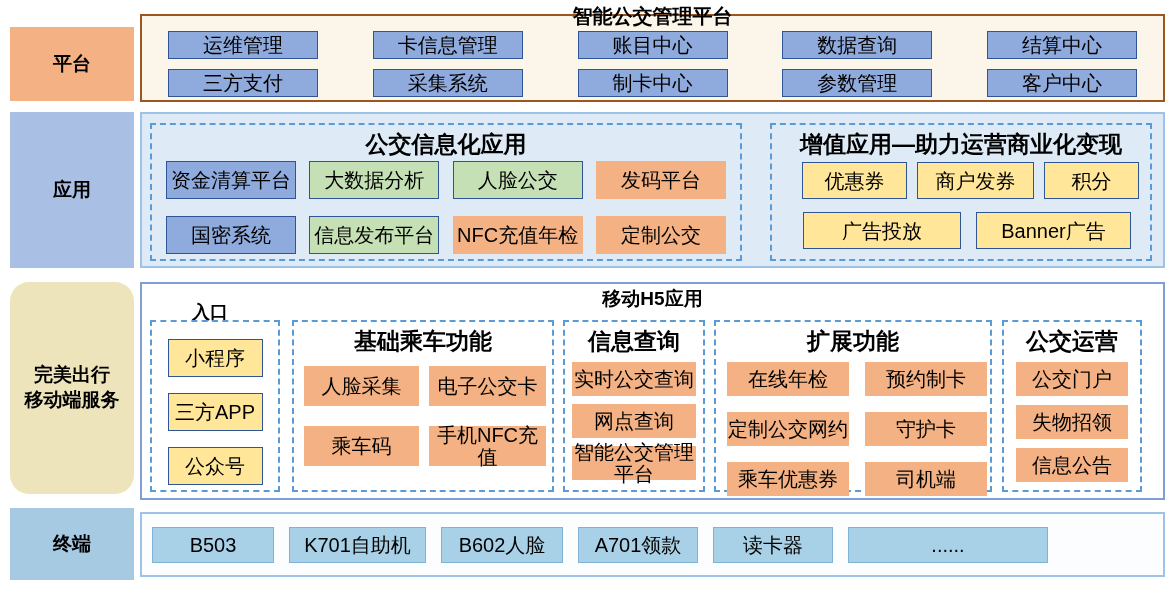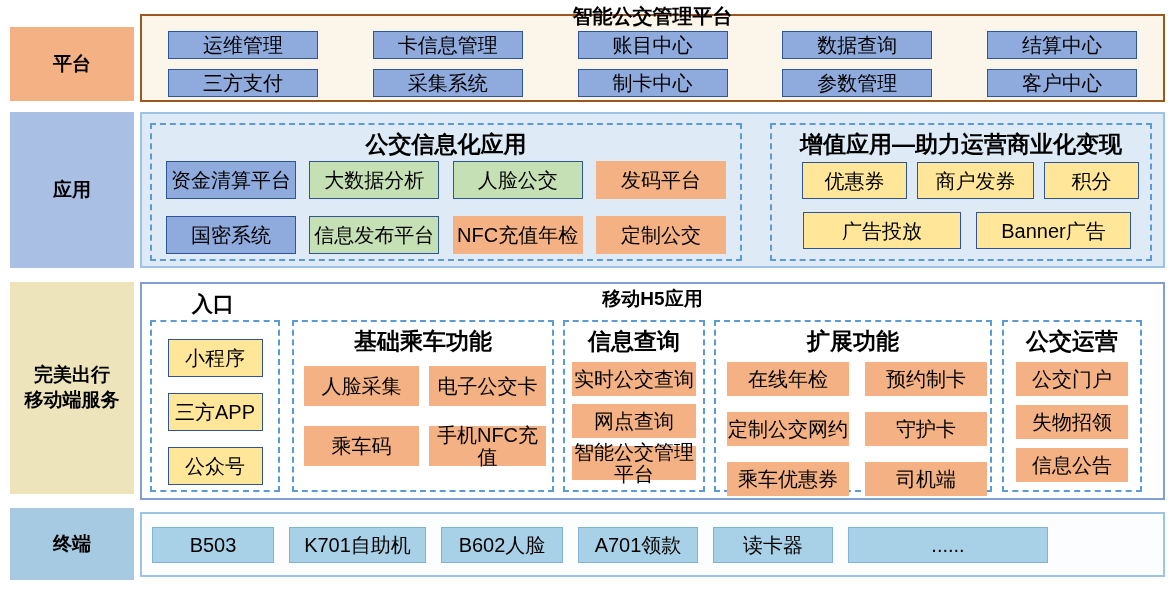--- a/index.html
+++ b/index.html
@@ -8,21 +8,21 @@
   .stage { position:relative; width:1176px; height:589px; background:#fff; overflow:hidden; }
 
   
   .rail-label {
     position:absolute; left:10px; width:124px;
     display:flex; align-items:center; justify-content:center;
     font-weight:bold; font-size:19px; text-align:center; line-height:1.3;
   }
   .lbl-platform { top:27px; height:74px;  background:#F4B183; }
   .lbl-app      { top:112px; height:156px; background:#A9BFE4; }
-  .lbl-mobile   { top:282px; height:212px; background:#EDE4BC; flex-direction:column; }
+  .lbl-mobile   { top:282px; height:212px; background:#EDE4BC; flex-direction:column;border-radius:19px; }
   .lbl-terminal { top:508px; height:72px;  background:#A6CAE2; }
 
   
   .platform-box {
     position:absolute; left:140px; top:14px; width:1025px; height:88px;
     background:#FCF5EA; border:2px solid #9C5721;
   }
   .main-title {
     position:absolute; left:140px; top:3px; width:1025px;
     text-align:center; font-weight:bold; font-size:20px; z-index:3;
@@ -65,21 +65,21 @@
   .basic-grp  { left:150px; top:36px; width:262px; height:172px; }
   .query-grp  { left:421px; top:36px; width:142px; height:172px; }
   .extend-grp { left:572px; top:36px; width:278px; height:172px; }
   .oper-grp   { left:860px; top:36px; width:140px; height:172px; }
 
   .basic-grid  { display:grid; grid-template-columns:115px 117px; column-gap:10px; row-gap:20px; margin:14px 10px 0 10px; }
   .query-col   { display:flex; flex-direction:column; gap:8px; margin:10px 7px 0 7px; }
   .extend-grid { display:grid; grid-template-columns:122px 122px; column-gap:10px; row-gap:8px; margin:10px 11px 0 11px;gap:16px; }
   .oper-col    { display:flex; flex-direction:column; gap:9px; margin:10px 12px 0 12px; }
 
-  .entry-title { position:absolute; left:50px; top:6px; font-weight:bold; font-size:21px; }
+  .entry-title { position:absolute; left:50px; top:16px; font-weight:bold; font-size:18px; }
   .h5-title    { position:absolute; left:0; width:100%; top:2px; text-align:center; font-weight:bold; font-size:19px; }
 
   
   .btn {
     display:flex; align-items:center; justify-content:center;
     font-size:20px; text-align:center; line-height:1.1;
   }
   .b-blue   { background:#8FAADC; border:1.5px solid #2F5597; height:28px; }
   .b-blue38 { background:#8FAADC; border:1.5px solid #2F5597; height:38px; }
   .b-green  { background:#C5E0B4; border:1.5px solid #2F5597; height:38px; }

